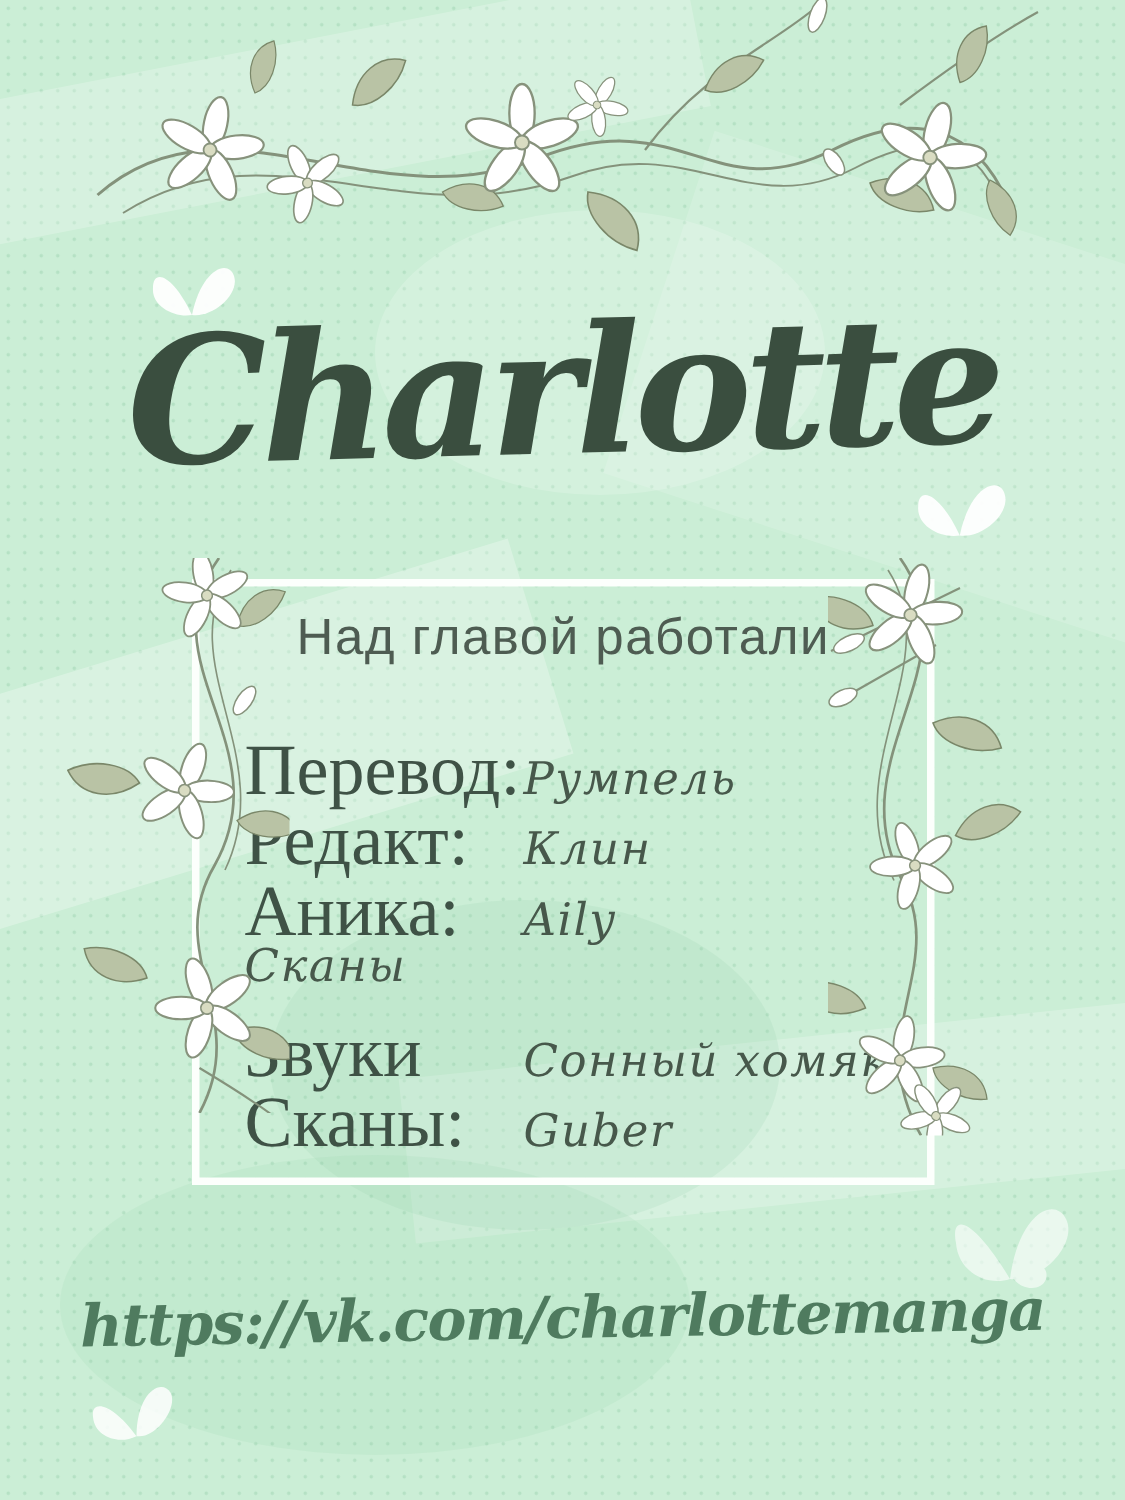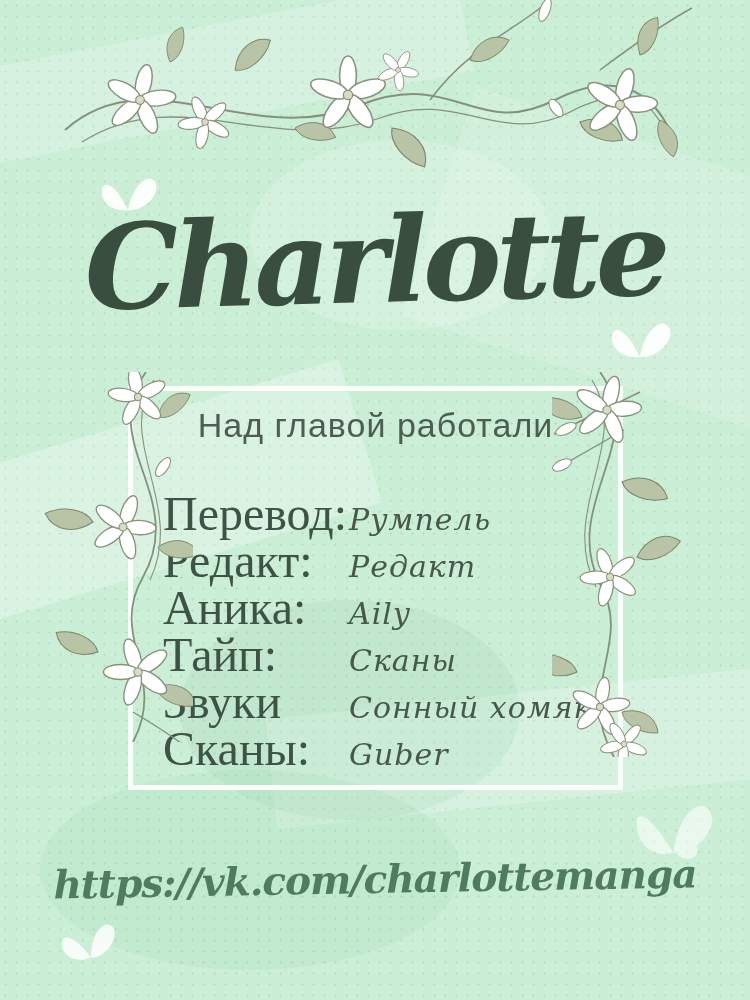--- a/index.html
+++ b/index.html
@@ -159,28 +159,27 @@
 
   <div class="subtitle">Над главой работали</div>
 
   <div class="credits">
     <div class="credit-row">
       <span class="credit-role">Перевод:</span>
       <span class="credit-name">Румпель</span>
     </div>
     <div class="credit-row">
       <span class="credit-role">Редакт:</span>
-      <span class="credit-name">Редакт</span>
+      <span class="credit-name">Клин</span>
     </div>
     <div class="credit-row">
       <span class="credit-role">Аника:</span>
       <span class="credit-name">Aily</span>
     </div>
     <div class="credit-row">
-      <span class="credit-role">Тайп:</span>
       <span class="credit-name">Сканы</span>
     </div>
     <div class="credit-row">
       <span class="credit-role">Звуки</span>
       <span class="credit-name">Сонный хомяк</span>
     </div>
     <div class="credit-row">
       <span class="credit-role">Сканы:</span>
       <span class="credit-name">Guber</span>
     </div>

